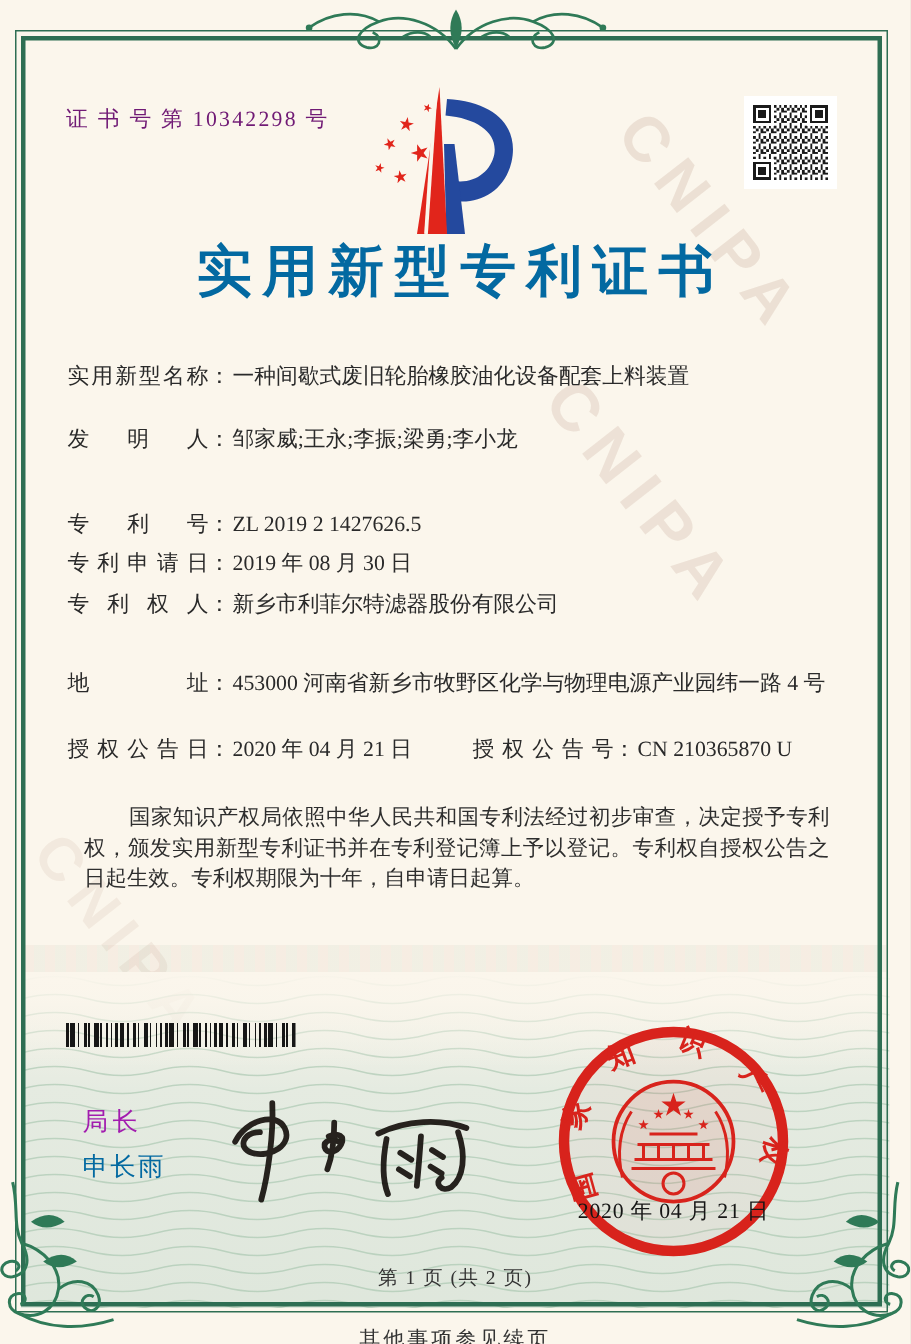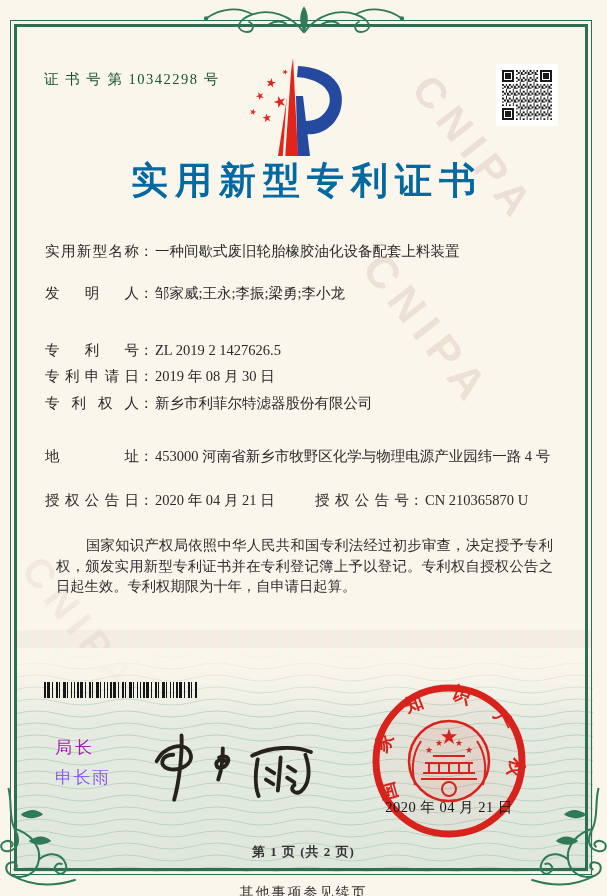--- a/index.html
+++ b/index.html
@@ -25,21 +25,21 @@
   
   .frame{position:absolute;left:10px;top:20px;width:582px;height:855px;
     border:1px solid #2e6e53;box-sizing:border-box;}
   .frame-inner{position:absolute;left:3px;top:3px;right:3px;bottom:3px;
     border:3px solid #2e6e53;}
   .ornament-top{position:absolute;left:198px;top:2px;width:212px;height:36px;}
   .flourish{position:absolute;top:786px;width:82px;height:106px;}
   .flourish-bl{left:-2px;}
   .flourish-br{right:-2px;transform:scaleX(-1);}
   
-  .cert-number{position:absolute;left:44px;top:70px;font-size:14.5px;letter-spacing:1.5px;color:#14532d;}
+  .cert-number{position:absolute;left:44px;top:70px;font-size:14.5px;letter-spacing:1.5px;color:#701a75;}
   .logo{position:absolute;left:240px;top:56px;width:113px;height:104px;}
   .qr-box{position:absolute;left:496px;top:64px;width:62px;height:62px;background:#fff;
     display:flex;align-items:center;justify-content:center;}
   .doc-title{position:absolute;left:0;right:0;top:156px;text-align:center;
     font-size:37px;font-weight:bold;color:#0369a1;letter-spacing:7px;text-indent:7px;}
   
   .row{position:absolute;left:45px;display:flex;font-size:14.5px;line-height:21px;color:#2a2a2a;align-items:center;}
   .lbl{width:94px;flex:none;text-align:justify;text-align-last:justify;}
   .colon{flex:none;width:16px;}
   .val{flex:none;width:408px;}
@@ -60,27 +60,27 @@
       #161616 8px 9px,transparent 9px 12px,
       #161616 12px 14px,transparent 14px 15px,
       #161616 15px 16px,transparent 16px 19px,
       #161616 19px 22px,transparent 22px 23px,
       #161616 23px 24px,transparent 24px 27px,
       #161616 27px 28px,transparent 28px 30px,
       #161616 30px 31px,transparent 31px 33px);}
   .director-title{position:absolute;left:55px;top:736px;font-size:17px;letter-spacing:3px;
     color:#a21caf;font-family:"Liberation Sans","DejaVu Sans",sans-serif;}
   .director-name{position:absolute;left:55px;top:766px;font-size:17px;letter-spacing:1.5px;
-    color:#8b5cf6;font-family:Liberation Serif, serif;}
+    color:#0369a1;font-family:Liberation Serif, serif;}
   .signature{position:absolute;left:112px;top:730px;width:240px;height:78px;}
   .seal{position:absolute;left:369px;top:681px;width:160px;height:160px;}
   .seal-date{position:absolute;left:369px;top:798px;width:160px;text-align:center;
     font-size:14.5px;letter-spacing:.5px;color:#151515;}
   .page-number{position:absolute;left:0;right:0;top:843px;text-align:center;
-    font-size:13px;letter-spacing:1px;color:#333;font-weight:bold;}
+    font-size:13px;letter-spacing:1px;color:#333;}
   .continuation{position:absolute;left:0;right:0;top:884px;text-align:center;
     font-size:14px;letter-spacing:2px;color:#333;}
 </style>
 </head>
 <body>
 
 <div class="page">
 
   <div class="wm wm1">CNIPA</div>
   <div class="wm wm2">CNIPA</div>

